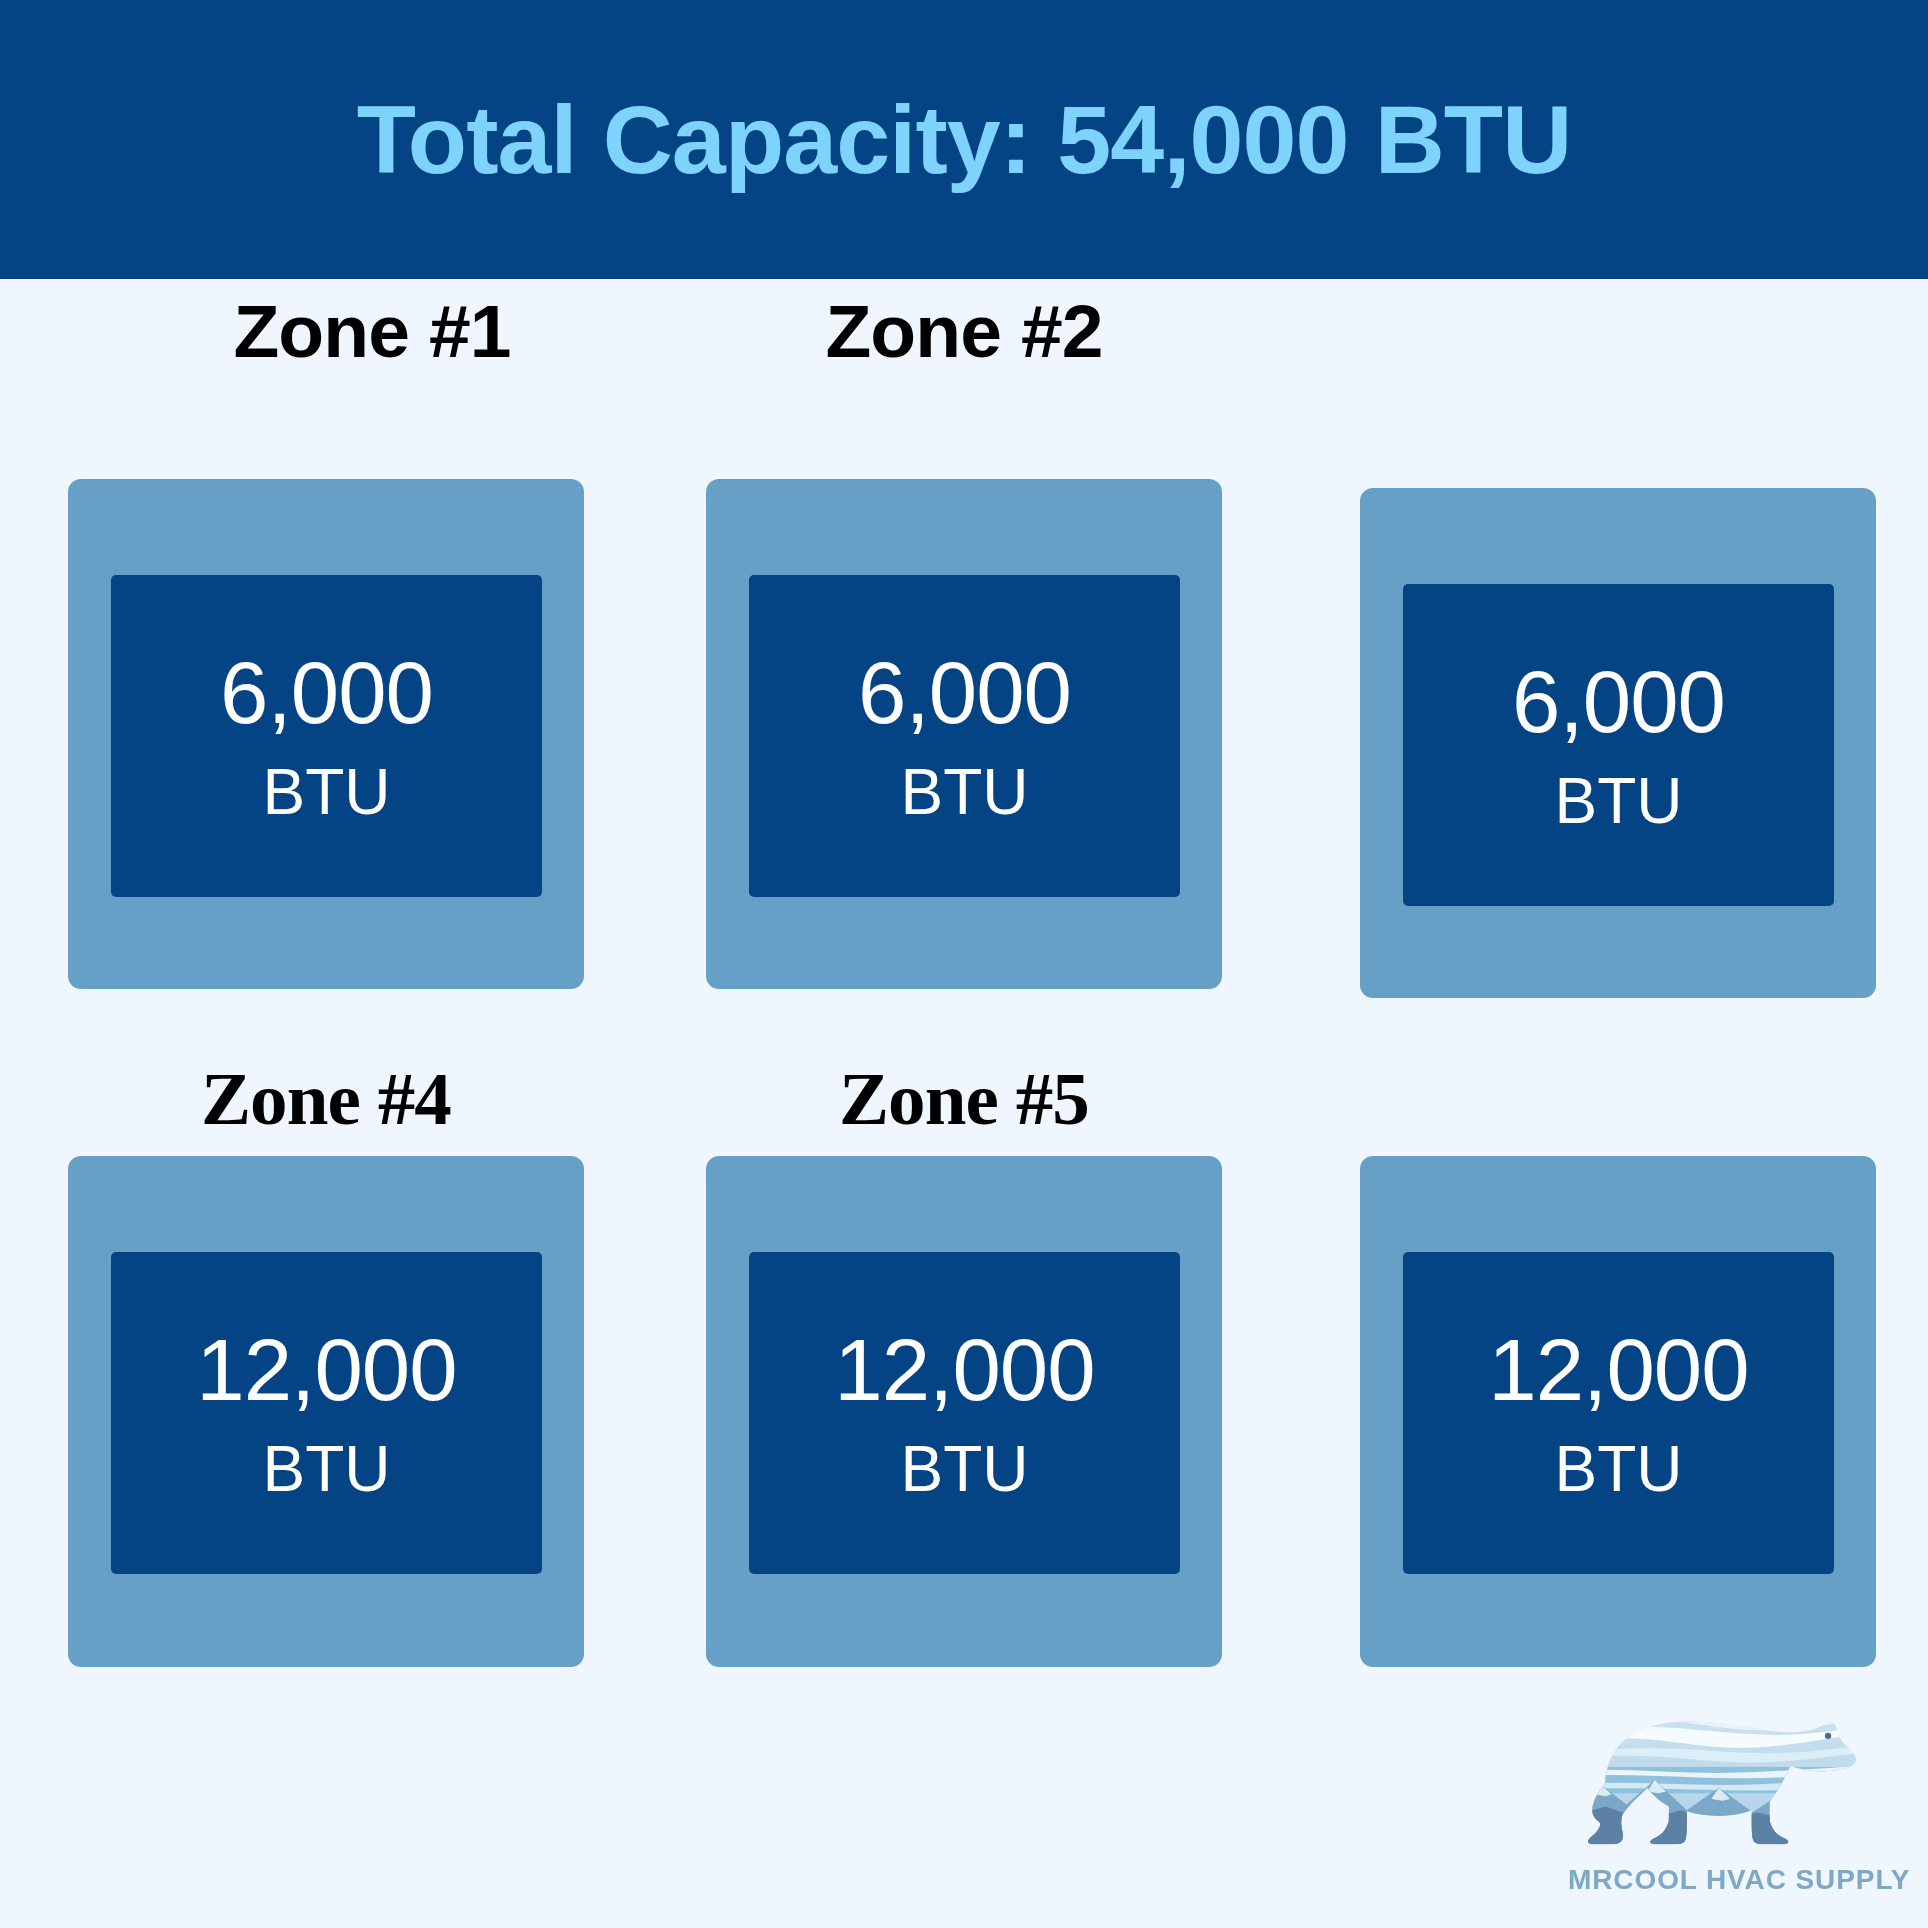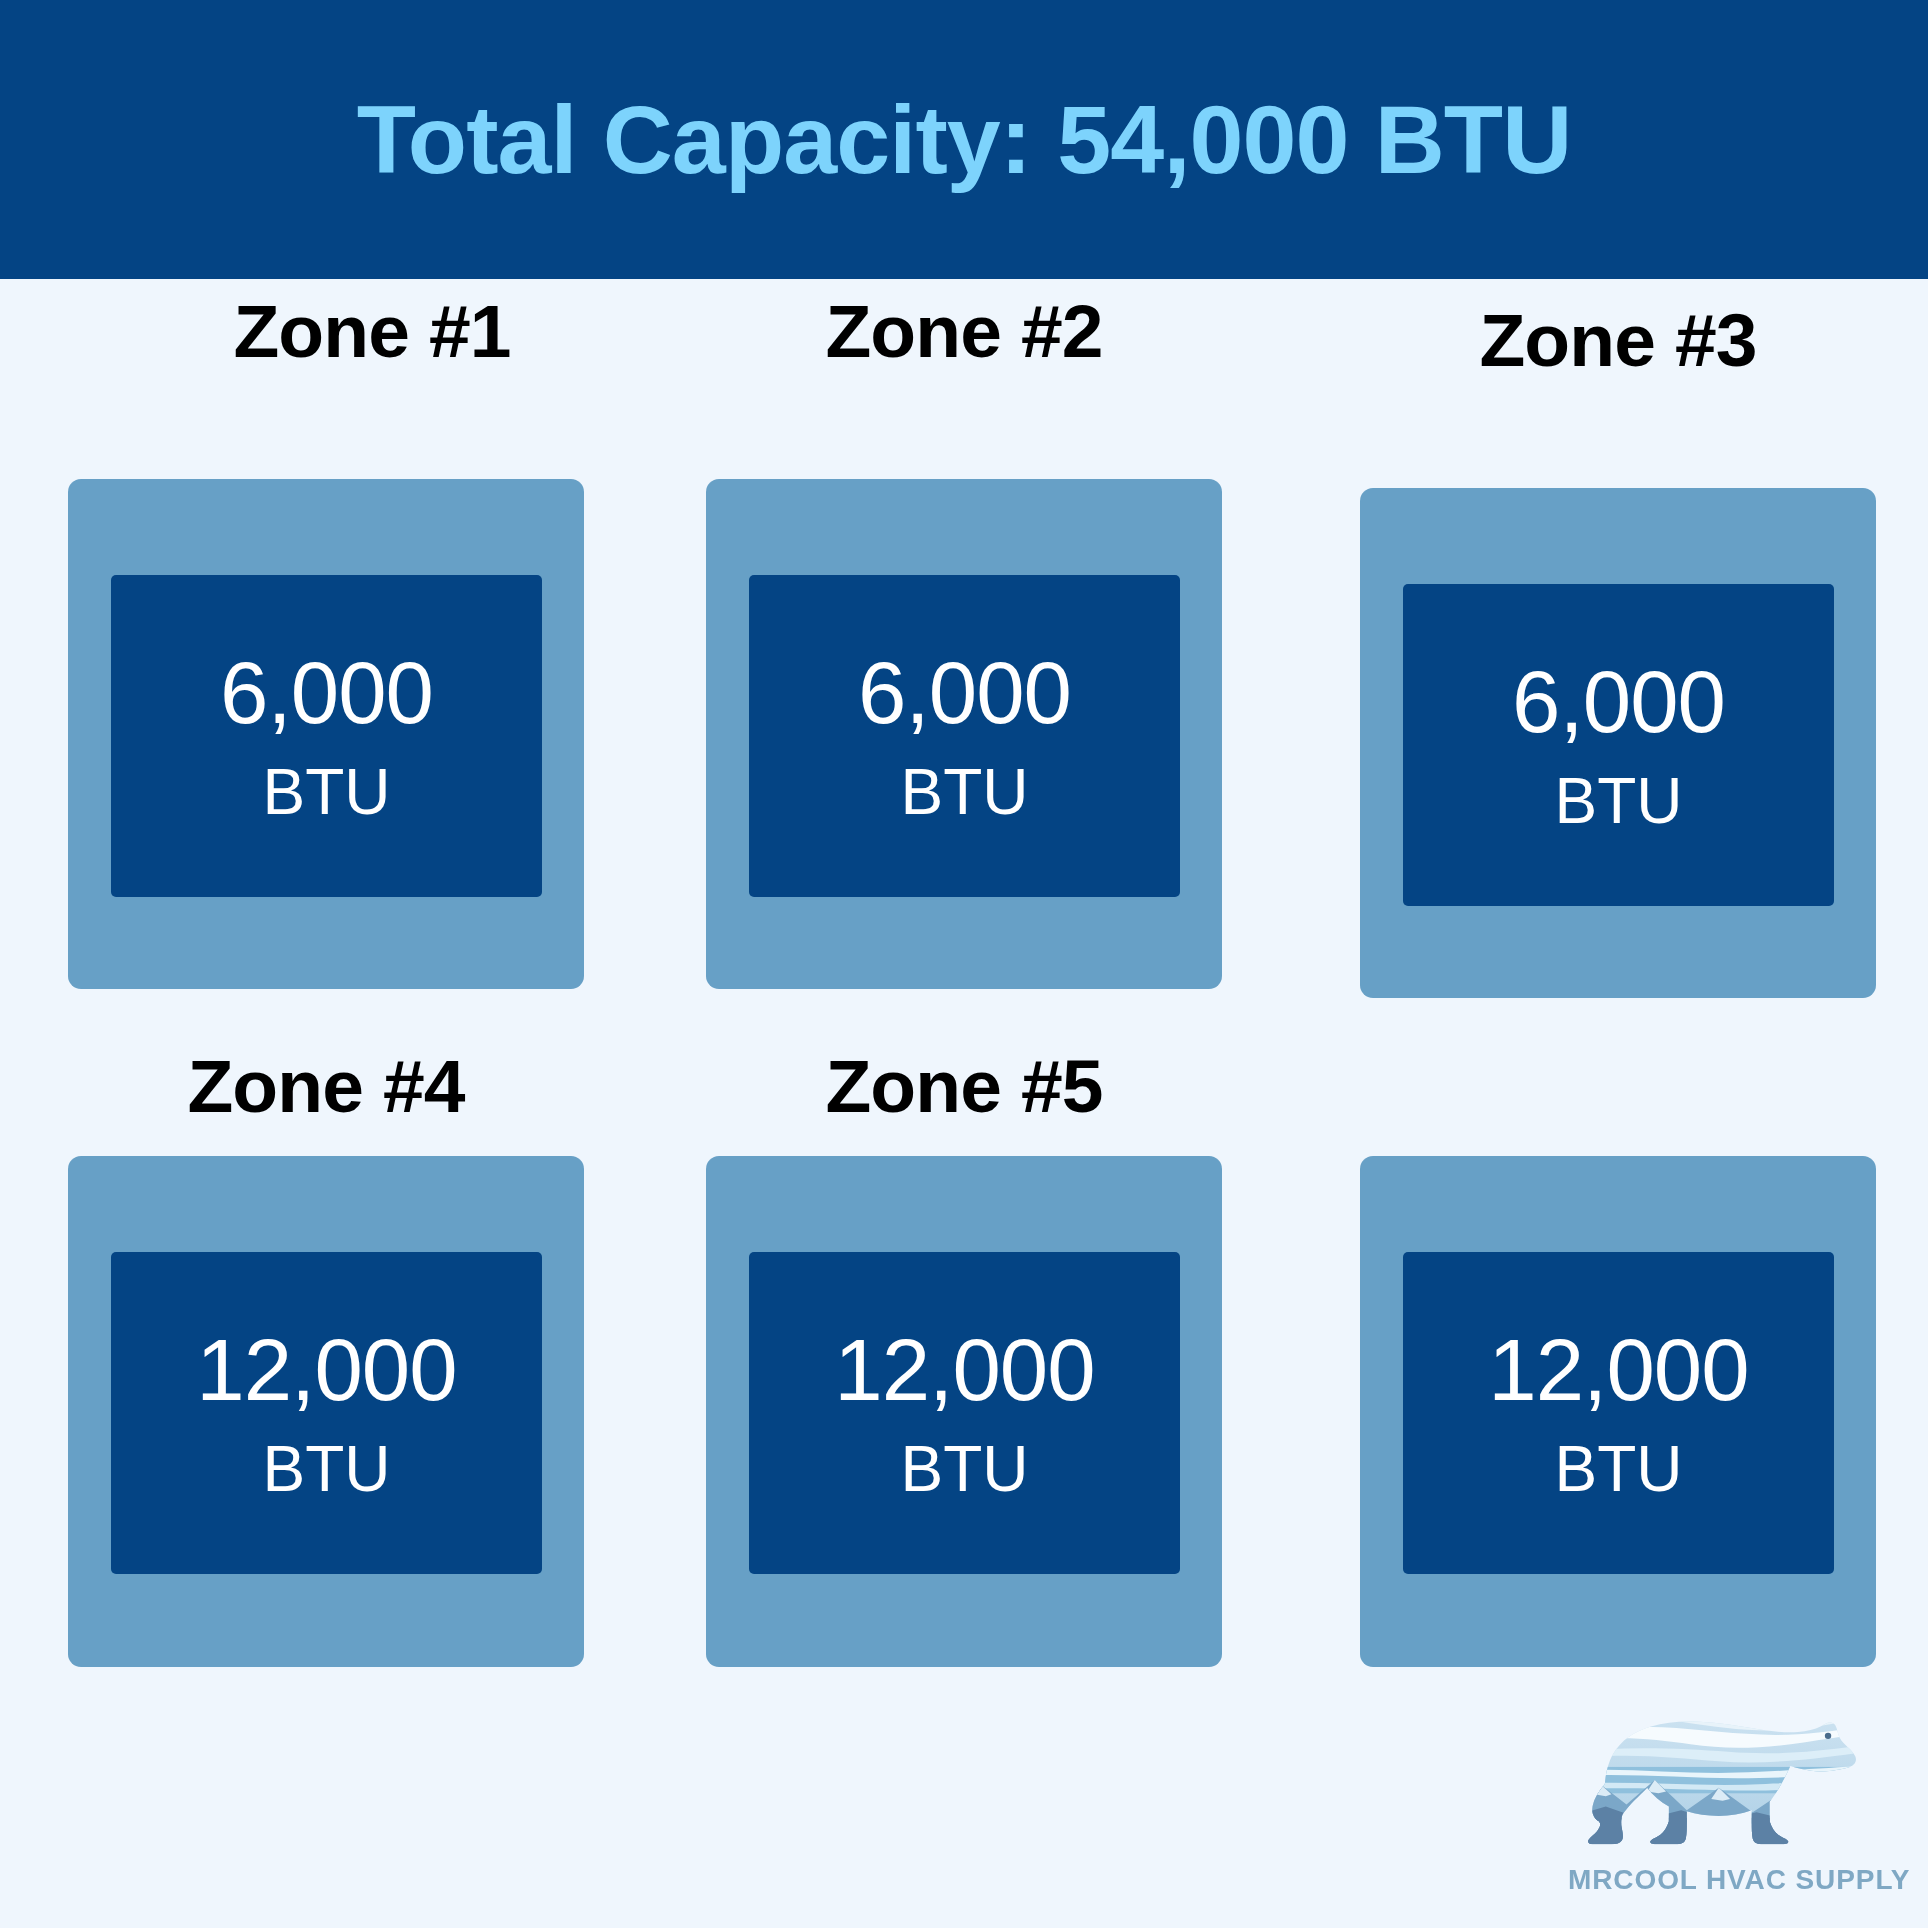--- a/index.html
+++ b/index.html
@@ -90,21 +90,21 @@
     margin-top: 24px;
     white-space: nowrap;
   }
 
   
   .row1 .zone-label { position: absolute; top: 15px; width: 100%; }
   .row1 .zone-card  { position: absolute; top: 200px; width: 516px; height: 510px; }
   .row1 .zone-inner { position: absolute; left: 43px; top: 96px; width: 431px; height: 322px; }
 
   
-  .row2 .zone-label { position: absolute; top: 17px; width: 100%; }
+  .row2 .zone-label { position: absolute; top: 29px; width: 100%; font-family: Liberation Serif, serif; }
   .row2 .zone-card  { position: absolute; top: 124px; width: 516px; height: 511px; }
   .row2 .zone-inner { position: absolute; left: 43px; top: 96px; width: 431px; height: 322px; }
 
   
   #logo {
     position: absolute;
     right: 49px;
     bottom: 9.4px;
     width: 311px;
     height: 218px;
@@ -148,21 +148,20 @@
     <div class="zone-label">Zone #2</div>
     <div class="zone-card">
       <div class="zone-inner">
         <div class="btu-value">6,000</div>
         <div class="btu-unit">BTU</div>
       </div>
     </div>
   </div>
 
   <div class="zone-cell row1" style="left:1360px; top:9.4px; width:516px; height:716px;">
-    <div class="zone-label">Zone #3</div>
     <div class="zone-card">
       <div class="zone-inner">
         <div class="btu-value">6,000</div>
         <div class="btu-unit">BTU</div>
       </div>
     </div>
   </div>
 
   <div class="zone-cell row2" style="left:68px; top:753px; width:516px; height:640px;">
     <div class="zone-label">Zone #4</div>

